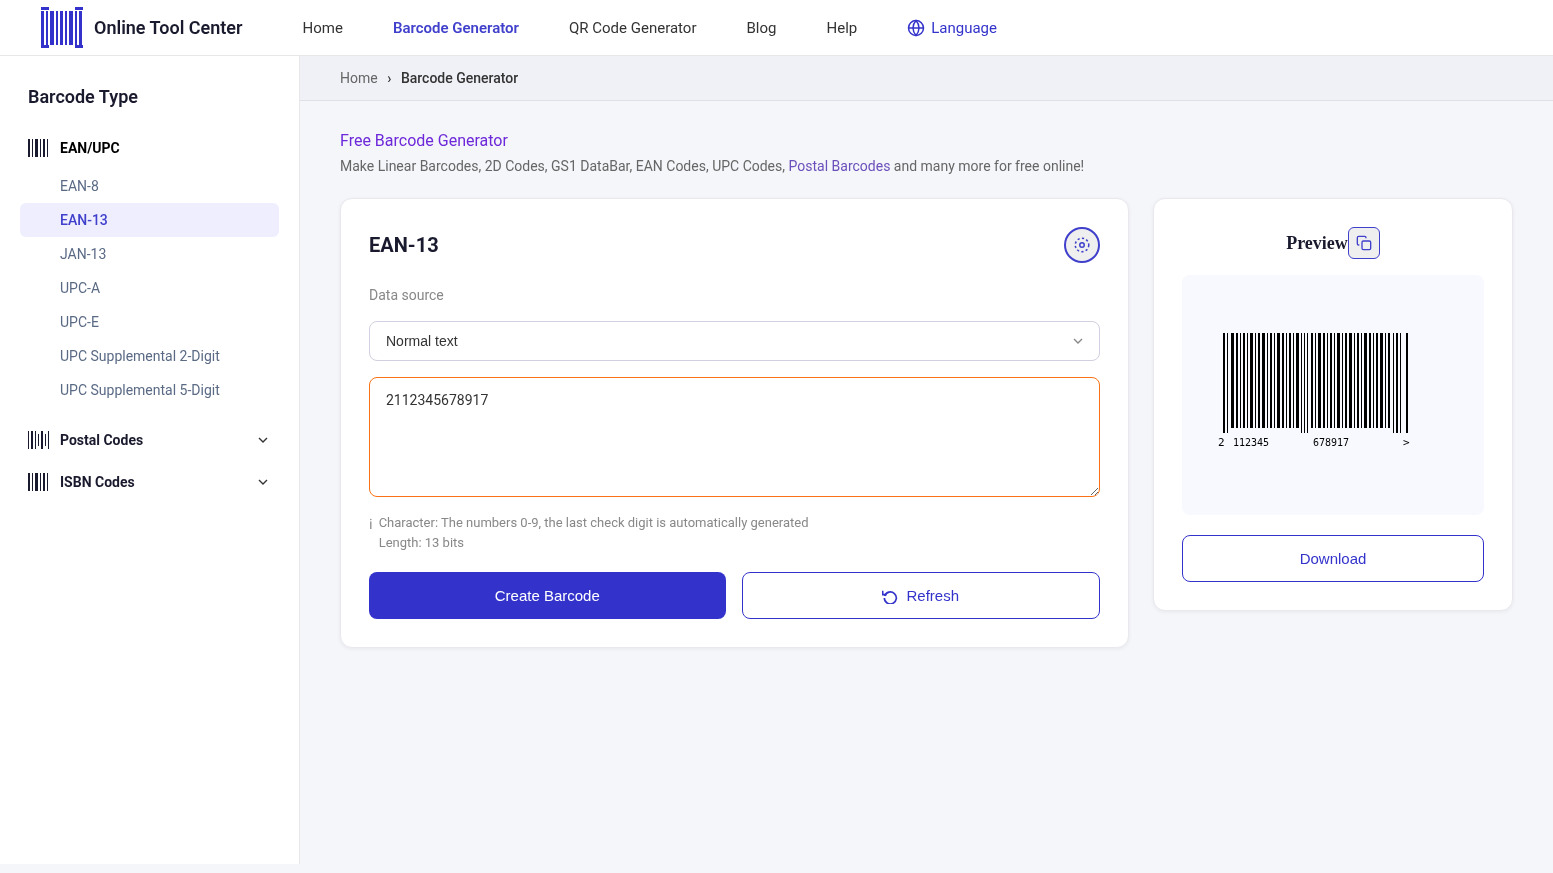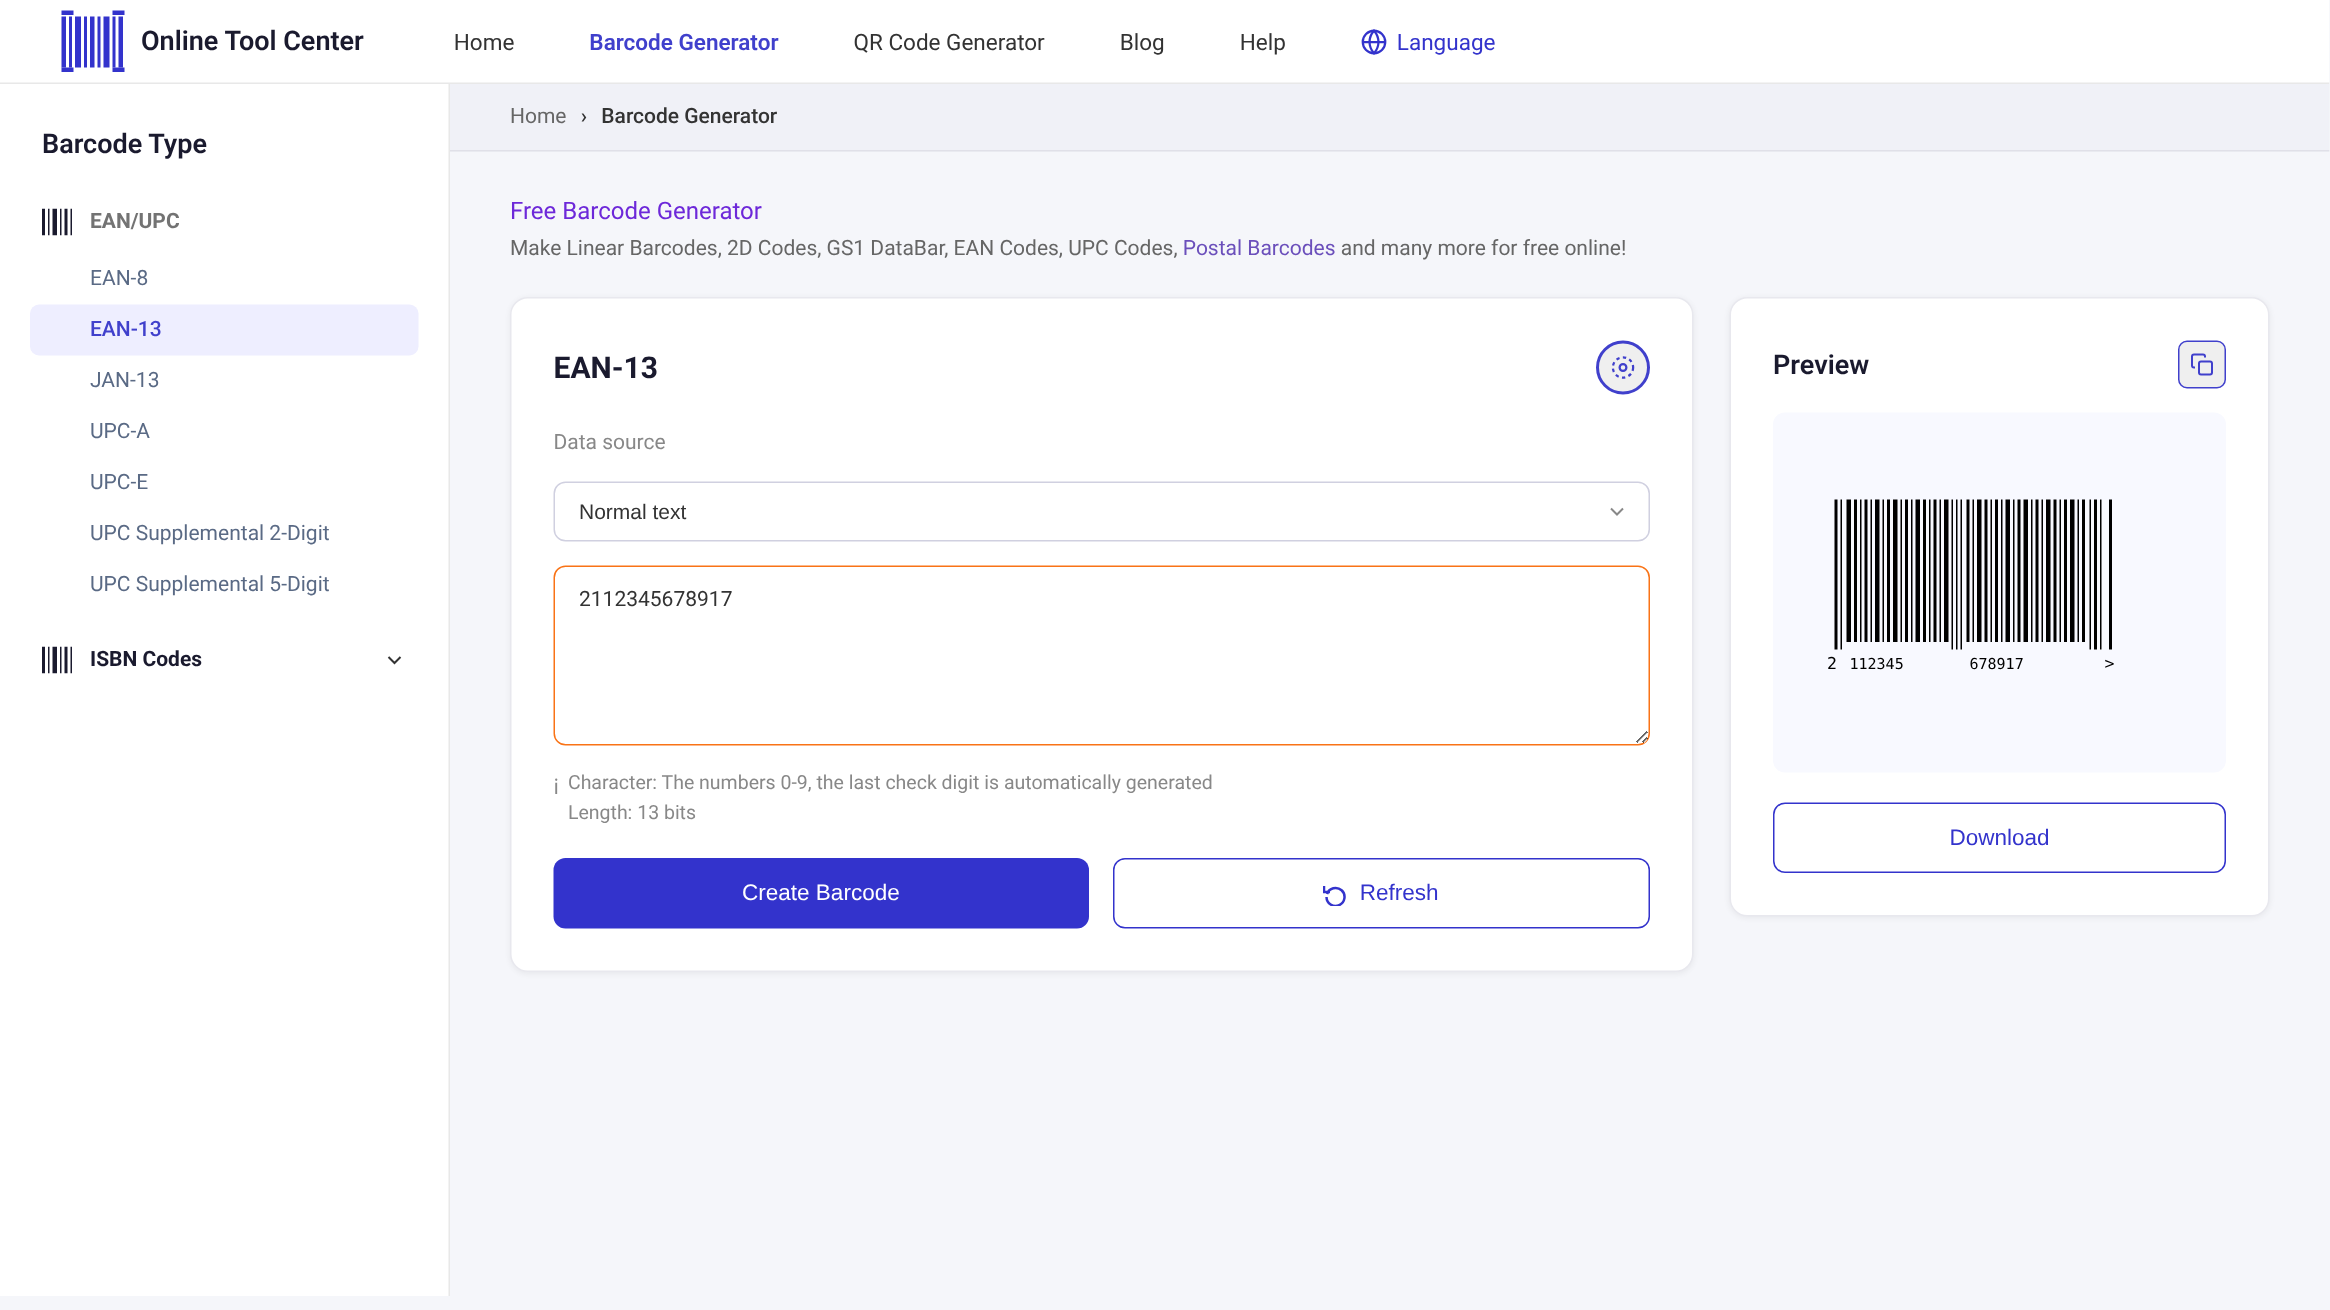--- a/index.html
+++ b/index.html
@@ -77,21 +77,21 @@
       color: #1a1a2e;
       margin-bottom: 24px;
       padding-left: 8px;
     }
     .sidebar-category {
       display: flex;
       align-items: center;
       gap: 10px;
       font-weight: 700;
       font-size: 14px;
-      color: #737373;
+      color: #000000;
       padding: 8px 8px;
       margin-bottom: 4px;
     }
     .sidebar-category-icon {
       width: 22px;
       height: 18px;
     }
     .sidebar-items {
       list-style: none;
       margin-bottom: 16px;
@@ -306,22 +306,23 @@
       border-radius: 12px;
       padding: 28px;
       width: 360px;
       flex-shrink: 0;
       box-shadow: 0 1px 4px rgba(0,0,0,0.06);
       border: 1px solid #e8e8ee;
     }
     .preview-header {
       display: flex;
       align-items: center;
-      justify-content: space-between;
+      justify-content: center;
       margin-bottom: 16px;
+      font-family: Liberation Serif, serif;
     }
     .preview-title {
       font-size: 18px;
       font-weight: 600;
       color: #1a1a2e;
     }
     .copy-icon-btn {
       width: 32px;
       height: 32px;
       border-radius: 6px;
@@ -421,20 +422,37 @@
     <ul class="sidebar-items">
       <li class="sidebar-item">EAN-8</li>
       <li class="sidebar-item active">EAN-13</li>
       <li class="sidebar-item">JAN-13</li>
       <li class="sidebar-item">UPC-A</li>
       <li class="sidebar-item">UPC-E</li>
       <li class="sidebar-item">UPC Supplemental 2-Digit</li>
       <li class="sidebar-item">UPC Supplemental 5-Digit</li>
     </ul>
 
+    <div class="sidebar-collapsible">
+      <div class="sidebar-collapsible-left">
+        <svg width="22" height="18" viewBox="0 0 22 18" fill="none">
+          <rect x="0" y="0" width="1" height="18" fill="#1a1a2e"></rect>
+          <rect x="3" y="0" width="2" height="18" fill="#1a1a2e"></rect>
+          <rect x="7" y="0" width="1" height="18" fill="#1a1a2e"></rect>
+          <rect x="10" y="3" width="1" height="12" fill="#1a1a2e"></rect>
+          <rect x="13" y="0" width="2" height="18" fill="#1a1a2e"></rect>
+          <rect x="17" y="3" width="1" height="12" fill="#1a1a2e"></rect>
+          <rect x="20" y="0" width="1" height="18" fill="#1a1a2e"></rect>
+        </svg>
+        <span>Postal Codes</span>
+      </div>
+      <svg width="16" height="16" viewBox="0 0 24 24" fill="none" stroke="#333" stroke-width="2">
+        <polyline points="6 9 12 15 18 9"></polyline>
+      </svg>
+    </div>
 
     <div class="sidebar-collapsible" style="margin-top:8px;">
       <div class="sidebar-collapsible-left">
         <svg width="22" height="18" viewBox="0 0 22 18" fill="none">
           <rect x="0" y="0" width="2" height="18" fill="#1a1a2e"></rect>
           <rect x="4" y="0" width="1" height="18" fill="#1a1a2e"></rect>
           <rect x="7" y="0" width="3" height="18" fill="#1a1a2e"></rect>
           <rect x="12" y="0" width="1" height="18" fill="#1a1a2e"></rect>
           <rect x="15" y="0" width="2" height="18" fill="#1a1a2e"></rect>
           <rect x="19" y="0" width="1" height="18" fill="#1a1a2e"></rect>

